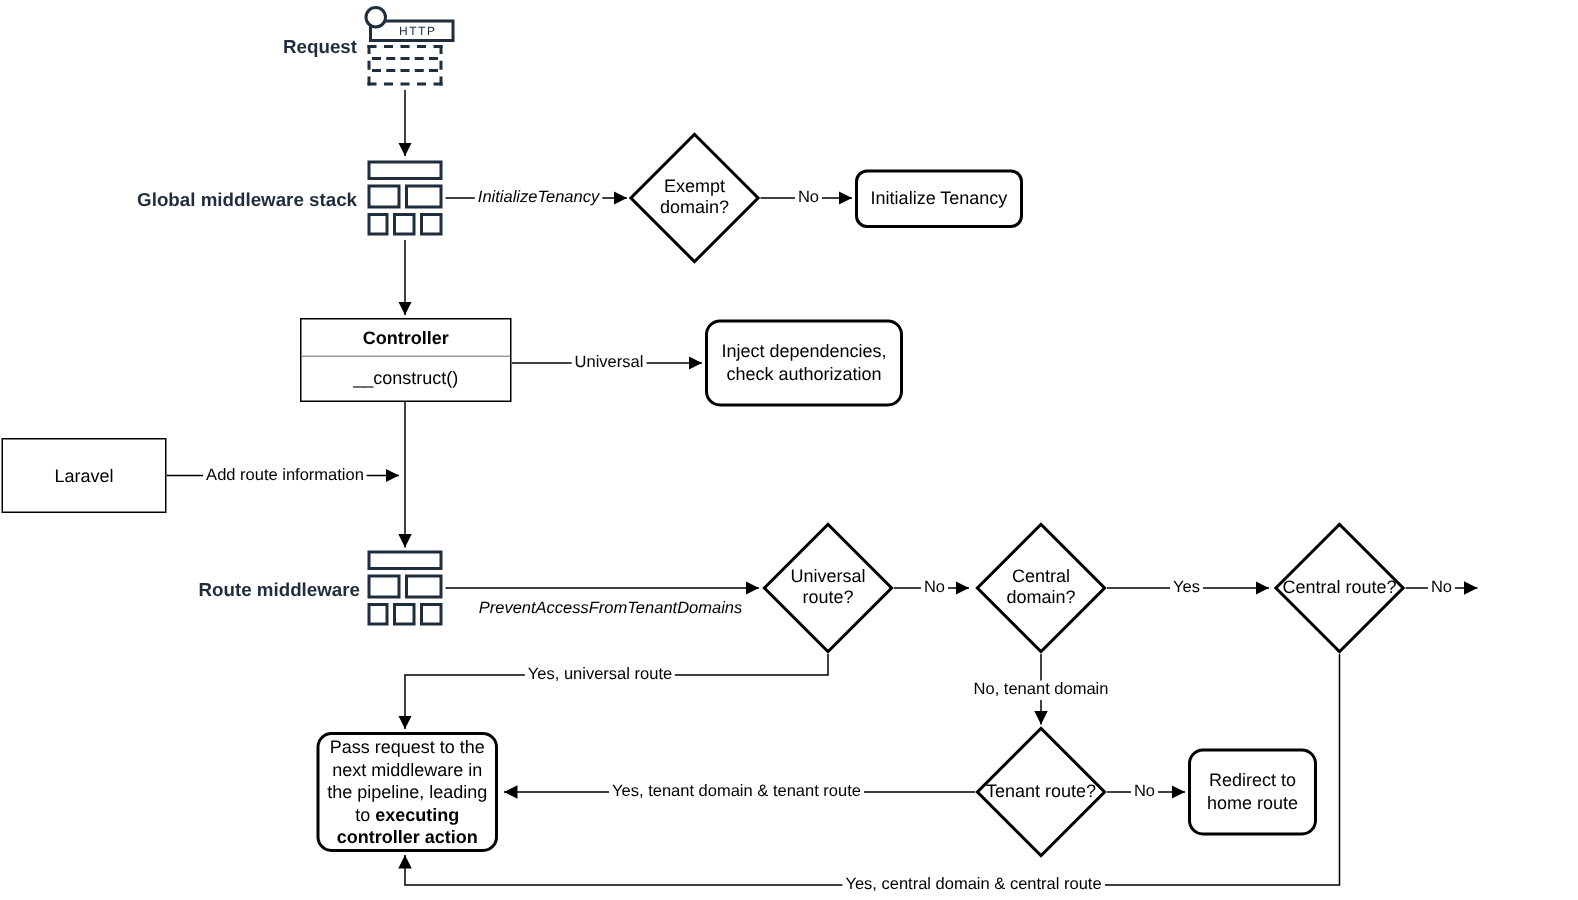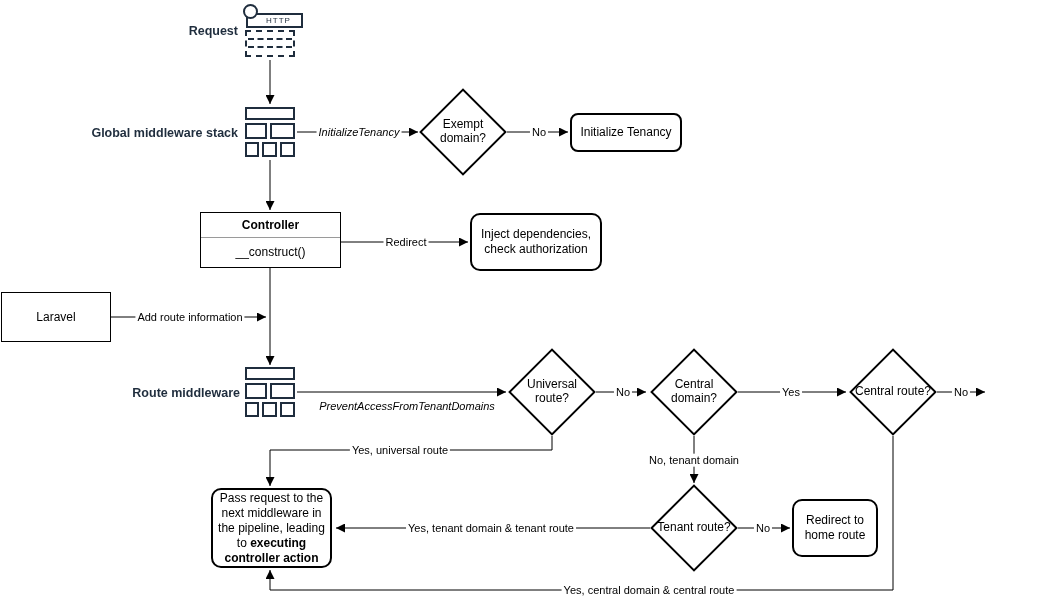--- a/index.html
+++ b/index.html
@@ -165,21 +165,21 @@
 
 
   <div class="node thick" style="left:792px; top:499px; width:86px; height:58px; padding:0 4px;">Redirect to home route</div>
 
   <div class="node thick" id="pass-node" style="left:211px; top:488px; width:121px; height:80px;">
     <div><span>Pass request to the next middleware in the pipeline, leading to </span><b>executing controller action</b></div>
   </div>
 
   <div class="edge-label italic" style="left:359px; top:132px;">InitializeTenancy</div>
   <div class="edge-label" style="left:539px; top:132px;">No</div>
-  <div class="edge-label" style="left:406px; top:242px;">Redirect</div>
+  <div class="edge-label" style="left:406px; top:242px;">Universal</div>
   <div class="edge-label" style="left:190px; top:317px;">Add route information</div>
   <div class="edge-label italic" style="left:407px; top:392px;margin-top:14px;">PreventAccessFromTenantDomains</div>
   <div class="edge-label" style="left:623px; top:392px;">No</div>
   <div class="edge-label" style="left:791px; top:392px;text-align:center;">Yes</div>
   <div class="edge-label" style="left:961px; top:392px;">No</div>
   <div class="edge-label" style="left:400px; top:450px;">Yes, universal route</div>
   <div class="edge-label" style="left:694px; top:460px;">No, tenant domain</div>
   <div class="edge-label" style="left:763px; top:528px;">No</div>
   <div class="edge-label" style="left:491px; top:528px;">Yes, tenant domain &amp; tenant route</div>
   <div class="edge-label" style="left:649px; top:590px;">Yes, central domain &amp; central route</div>

